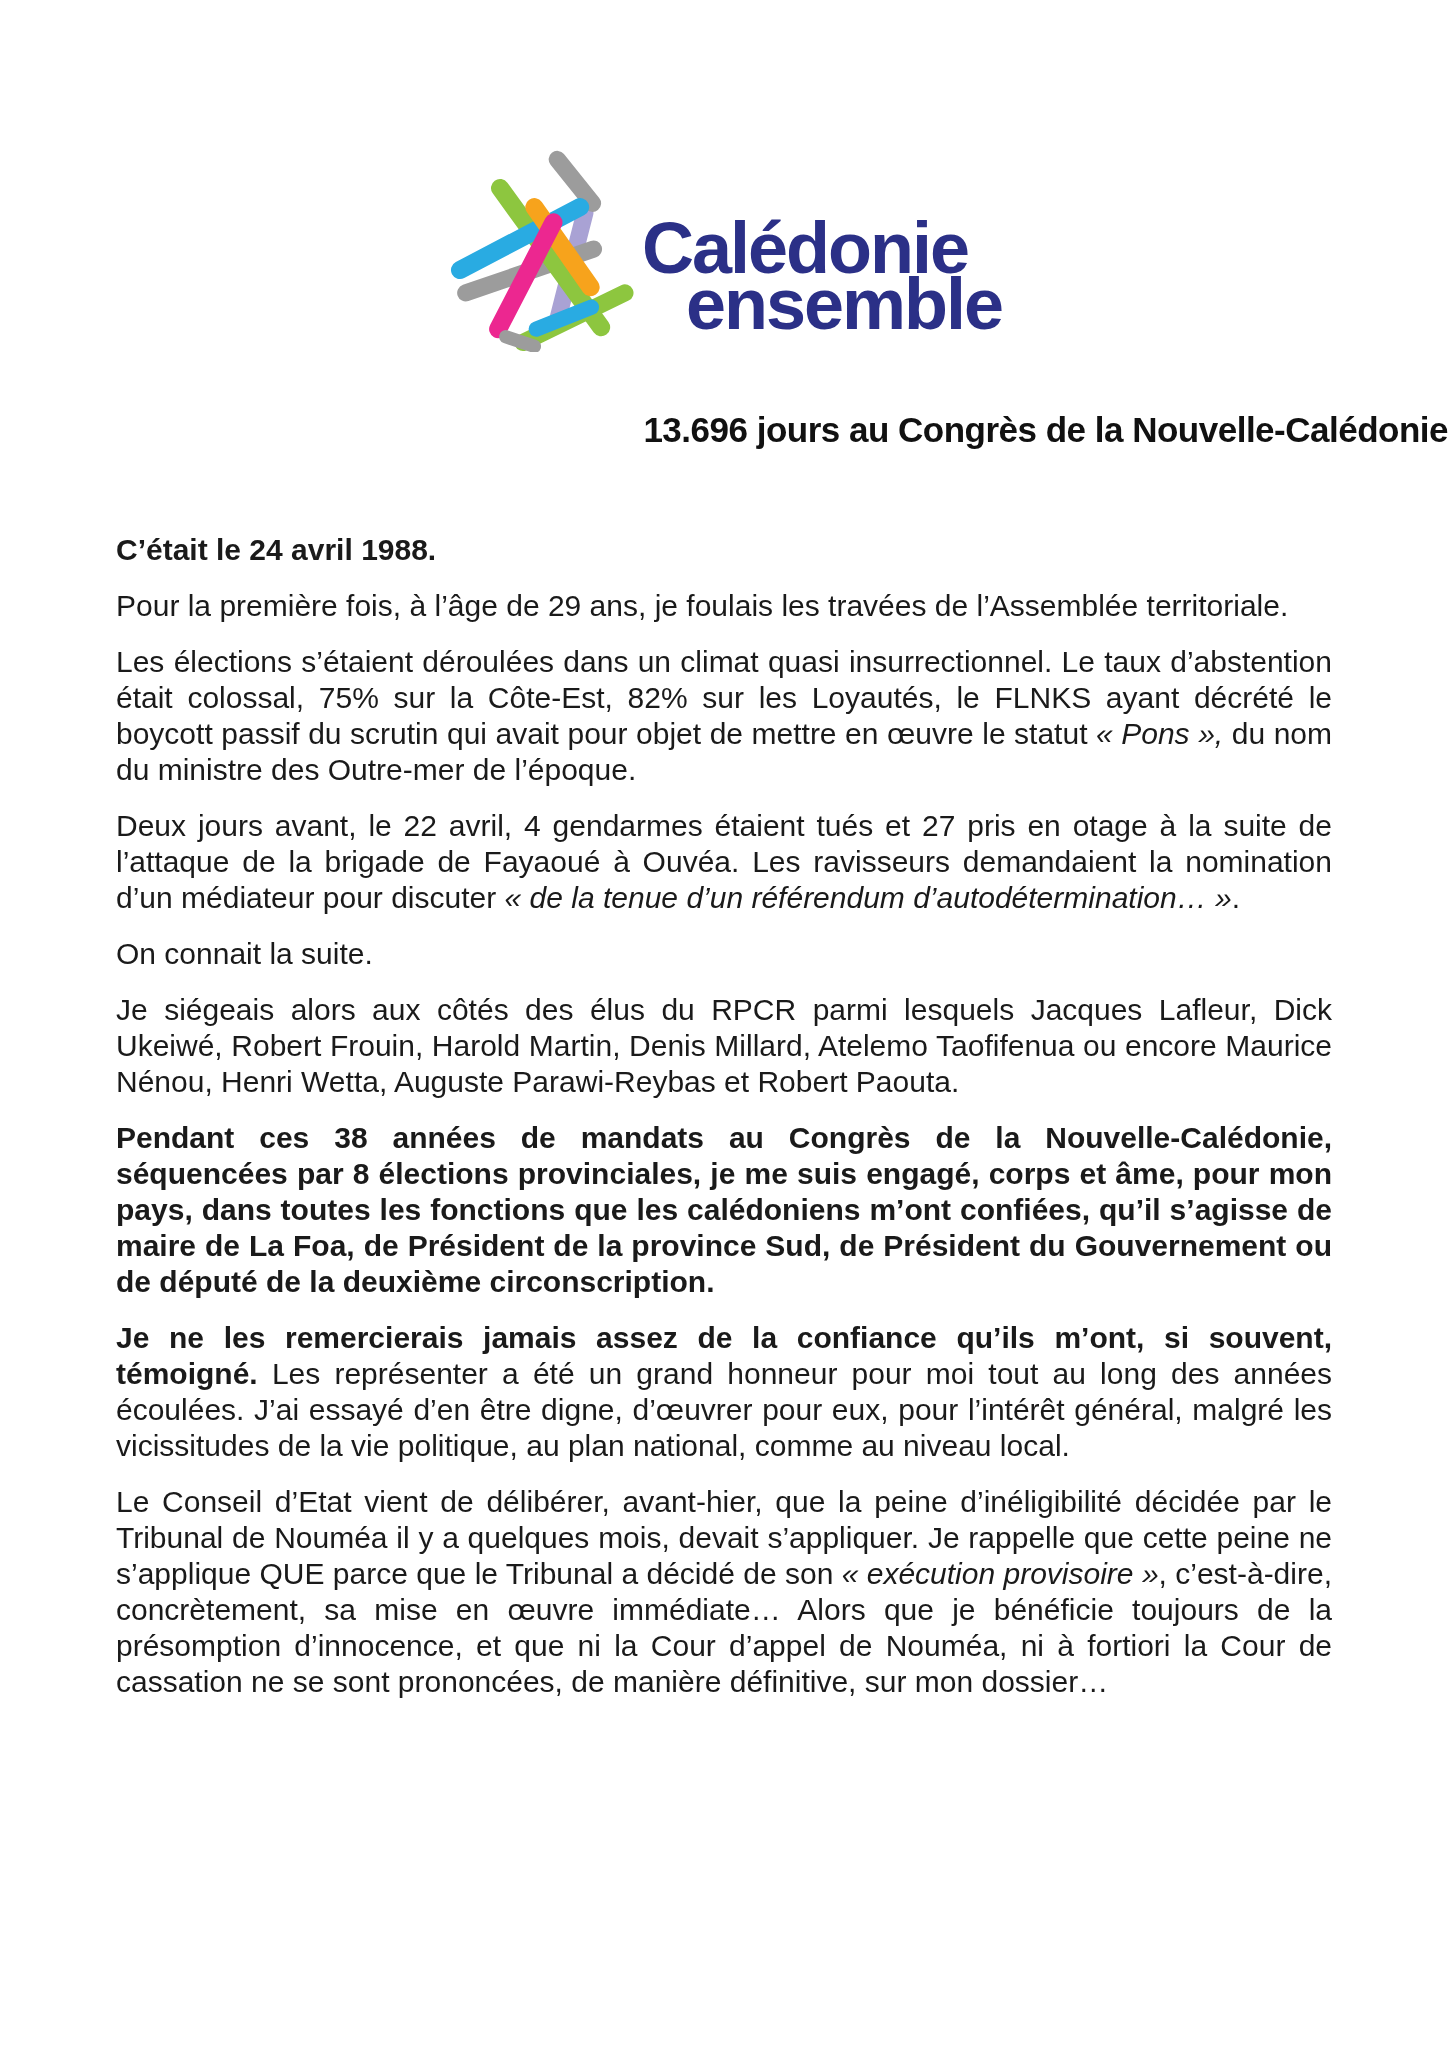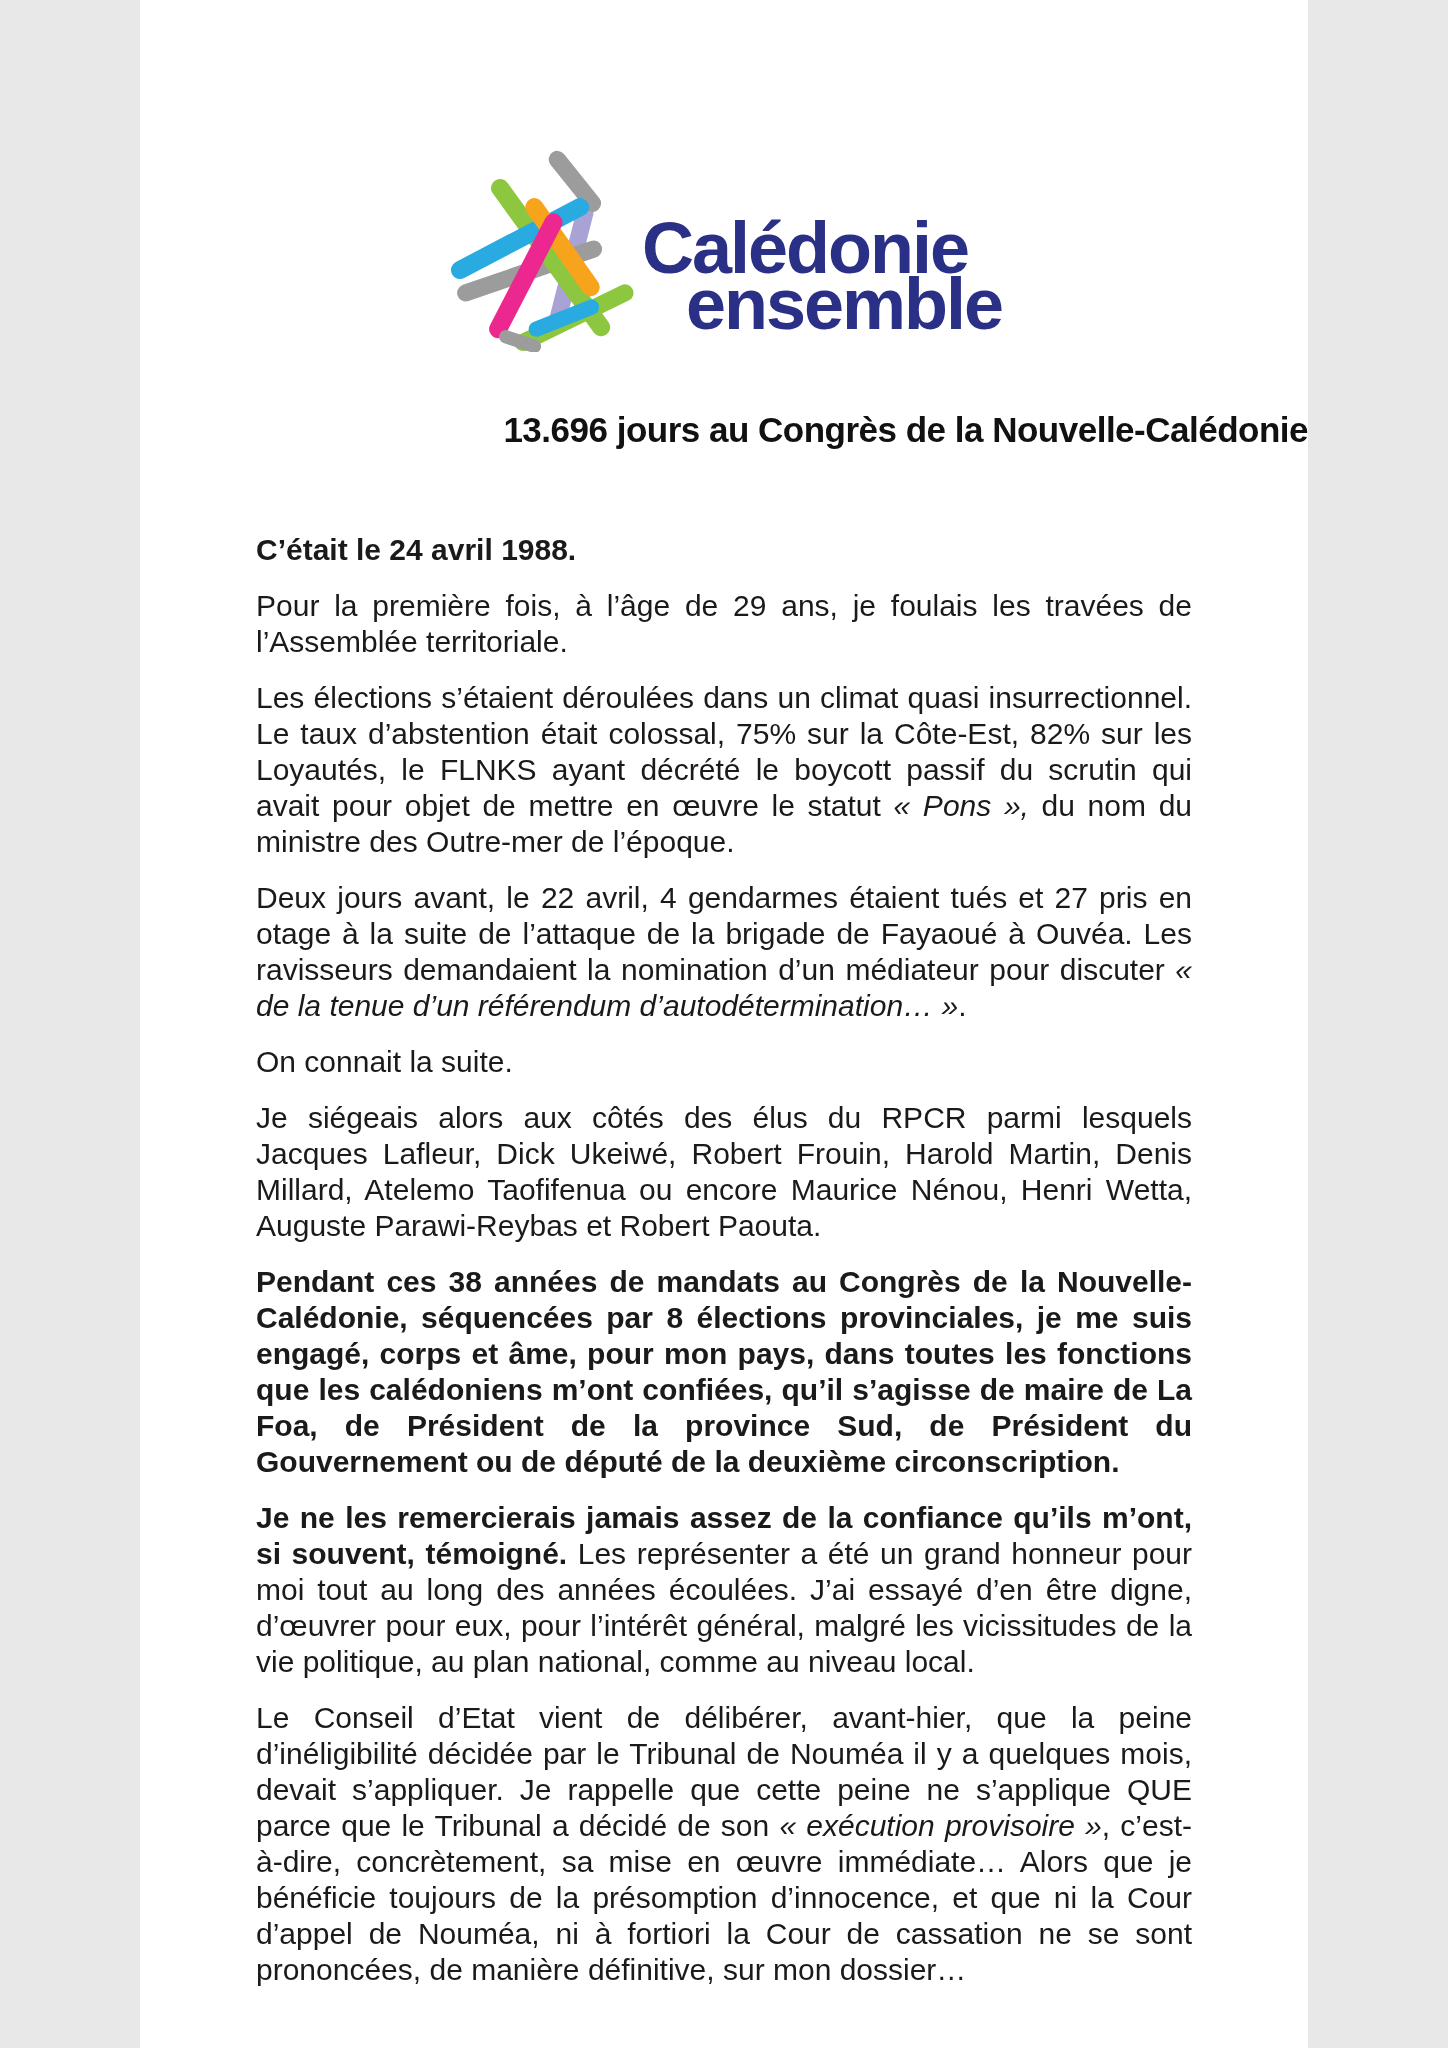--- a/index.html
+++ b/index.html
@@ -2,21 +2,21 @@
 <html lang="fr"><head>
 <meta charset="utf-8">
 <style>
   html, body {
     margin: 0;
     padding: 0;
     background: #e8e8e8;
   }
   .page {
     position: relative;
-    width: 1168px;
+    width: 1448px;
     height: 2048px;
     margin: 0 auto;
     background: #ffffff;
     font-family: "Liberation Sans", sans-serif;
     color: #1a1a1a;
     overflow: hidden;
   }
 
   
   .logo {

